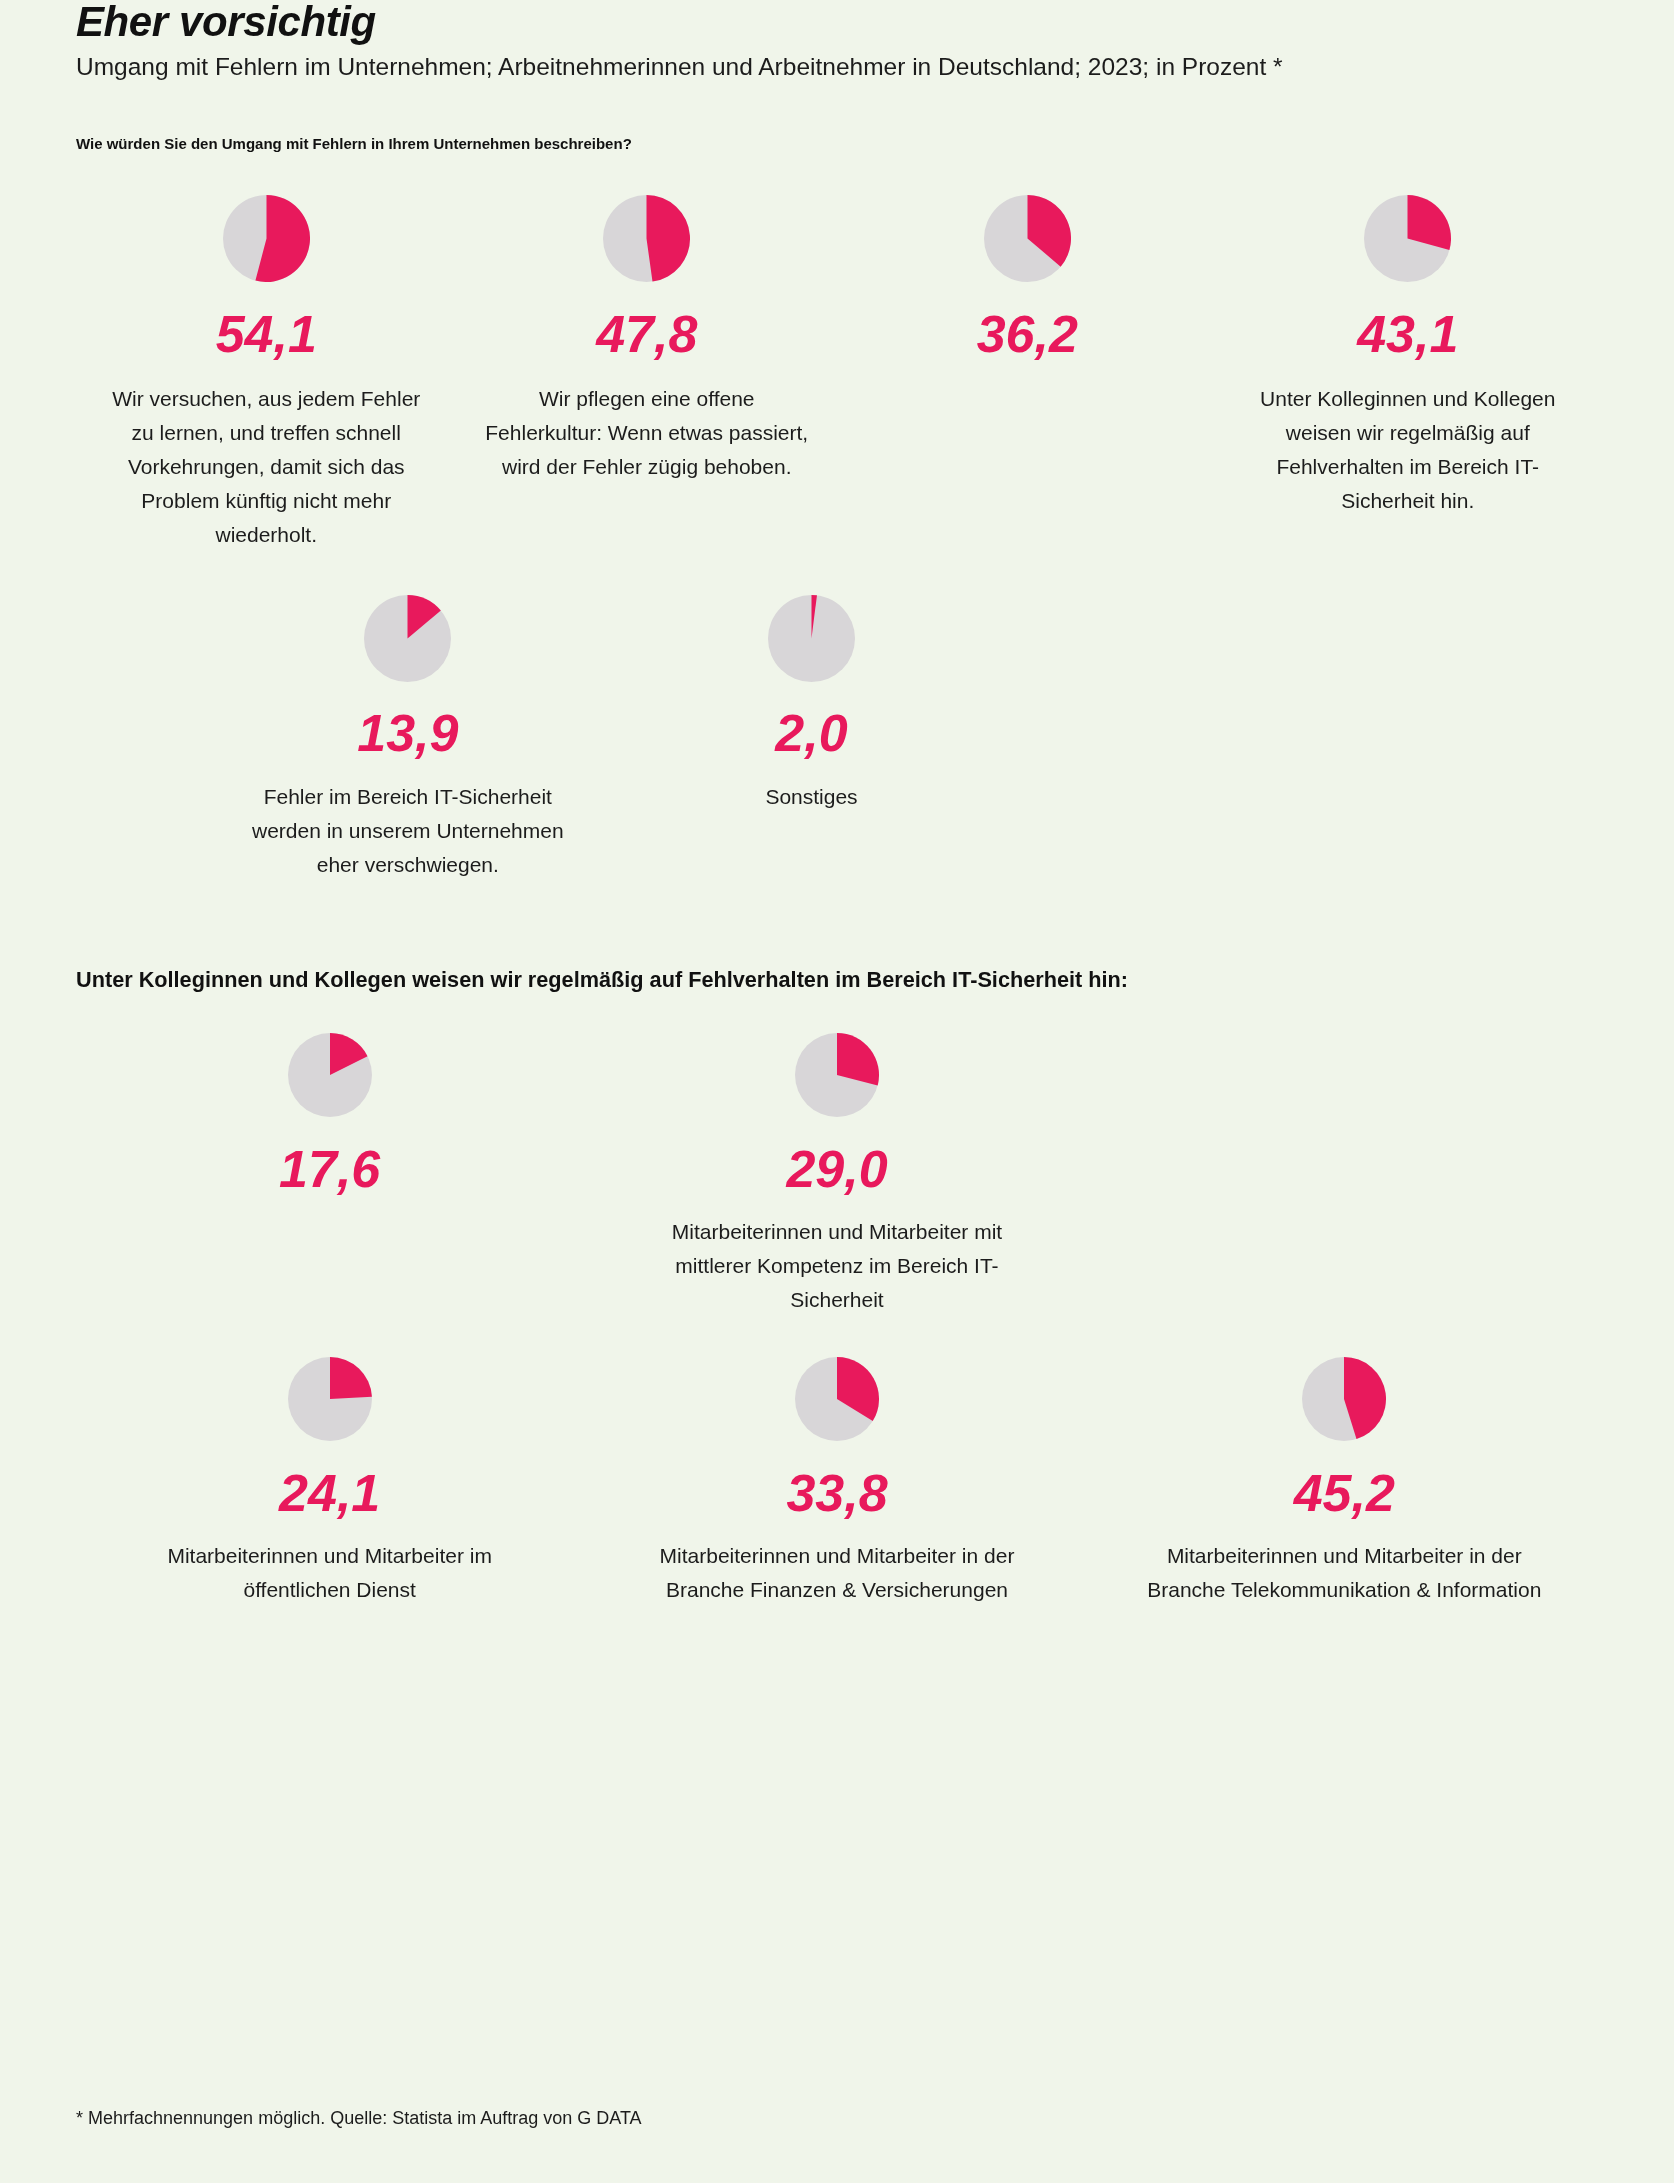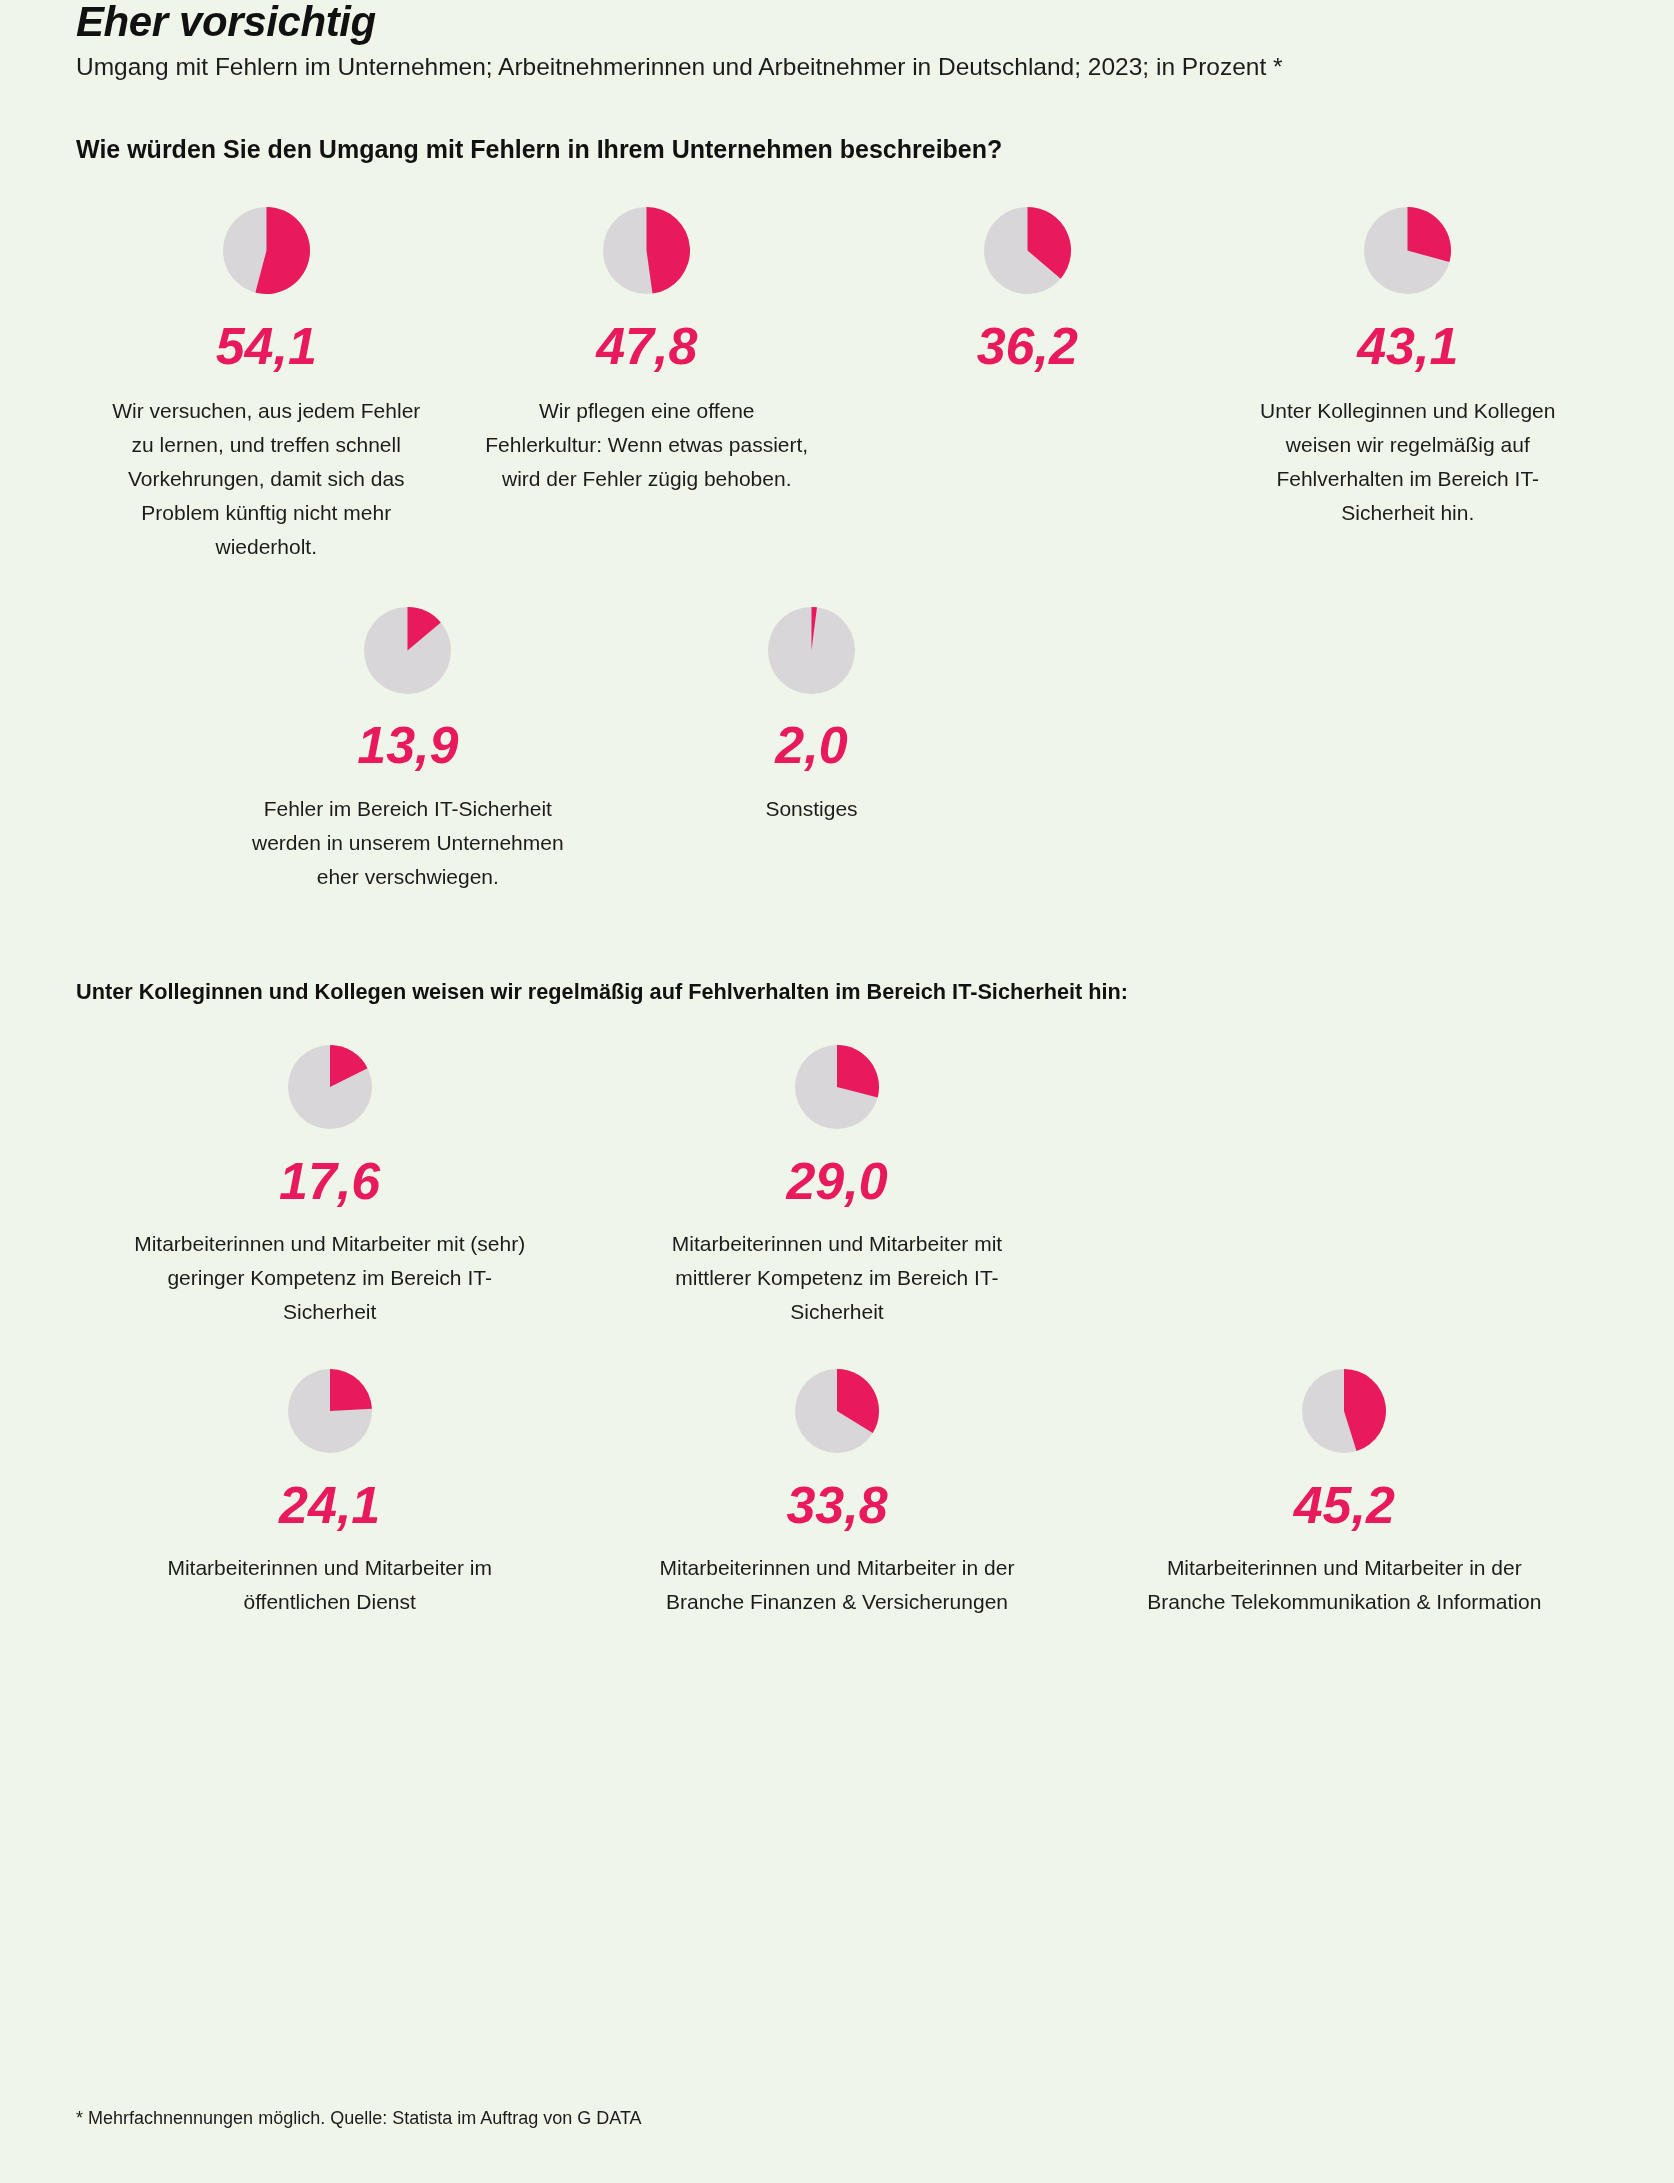--- a/index.html
+++ b/index.html
@@ -34,21 +34,21 @@
     color: #111111;
   }
   .subtitle {
     font-size: 24.5px;
     font-weight: 400;
     line-height: 1.25;
     margin: 0;
     color: #1c1c1c;
   }
   .question {
-    font-size: 25px;
+    font-size: 15px;
     font-weight: 700;
     margin: 53px 0 0 0;
     color: #111111;
   }
   .section-head {
     font-size: 21.7px;
     font-weight: 700;
     margin: 0;
     color: #111111;
   }
@@ -193,21 +193,20 @@
 
   <div class="grid s2-row">
     <div class="cell">
       <div class="pie-wrap">
           <svg class="pie" width="84" height="84" viewBox="0 0 116 116" aria-hidden="true">
       <circle cx="58" cy="58" r="58" fill="#d8d6d8"></circle>
             <path d="M 58 58 L 58 0 A 58 58 0 0 1 109.843 31.994 Z" fill="#e8195c"></path>
           </svg>
         </div>
       <div class="value">17,6</div>
-      <div class="caption">Mitarbeiterinnen und Mitarbeiter mit (sehr) geringer Kompetenz im Bereich IT-Sicherheit</div>
     </div>
     <div class="cell">
       <div class="pie-wrap">
           <svg class="pie" width="84" height="84" viewBox="0 0 116 116" aria-hidden="true">
       <circle cx="58" cy="58" r="58" fill="#d8d6d8"></circle>
             <path d="M 58 58 L 58 0 A 58 58 0 0 1 114.178 72.424 Z" fill="#e8195c"></path>
           </svg>
         </div>
       <div class="value">29,0</div>
       <div class="caption">Mitarbeiterinnen und Mitarbeiter mit mittlerer Kompetenz im Bereich IT-Sicherheit</div>

